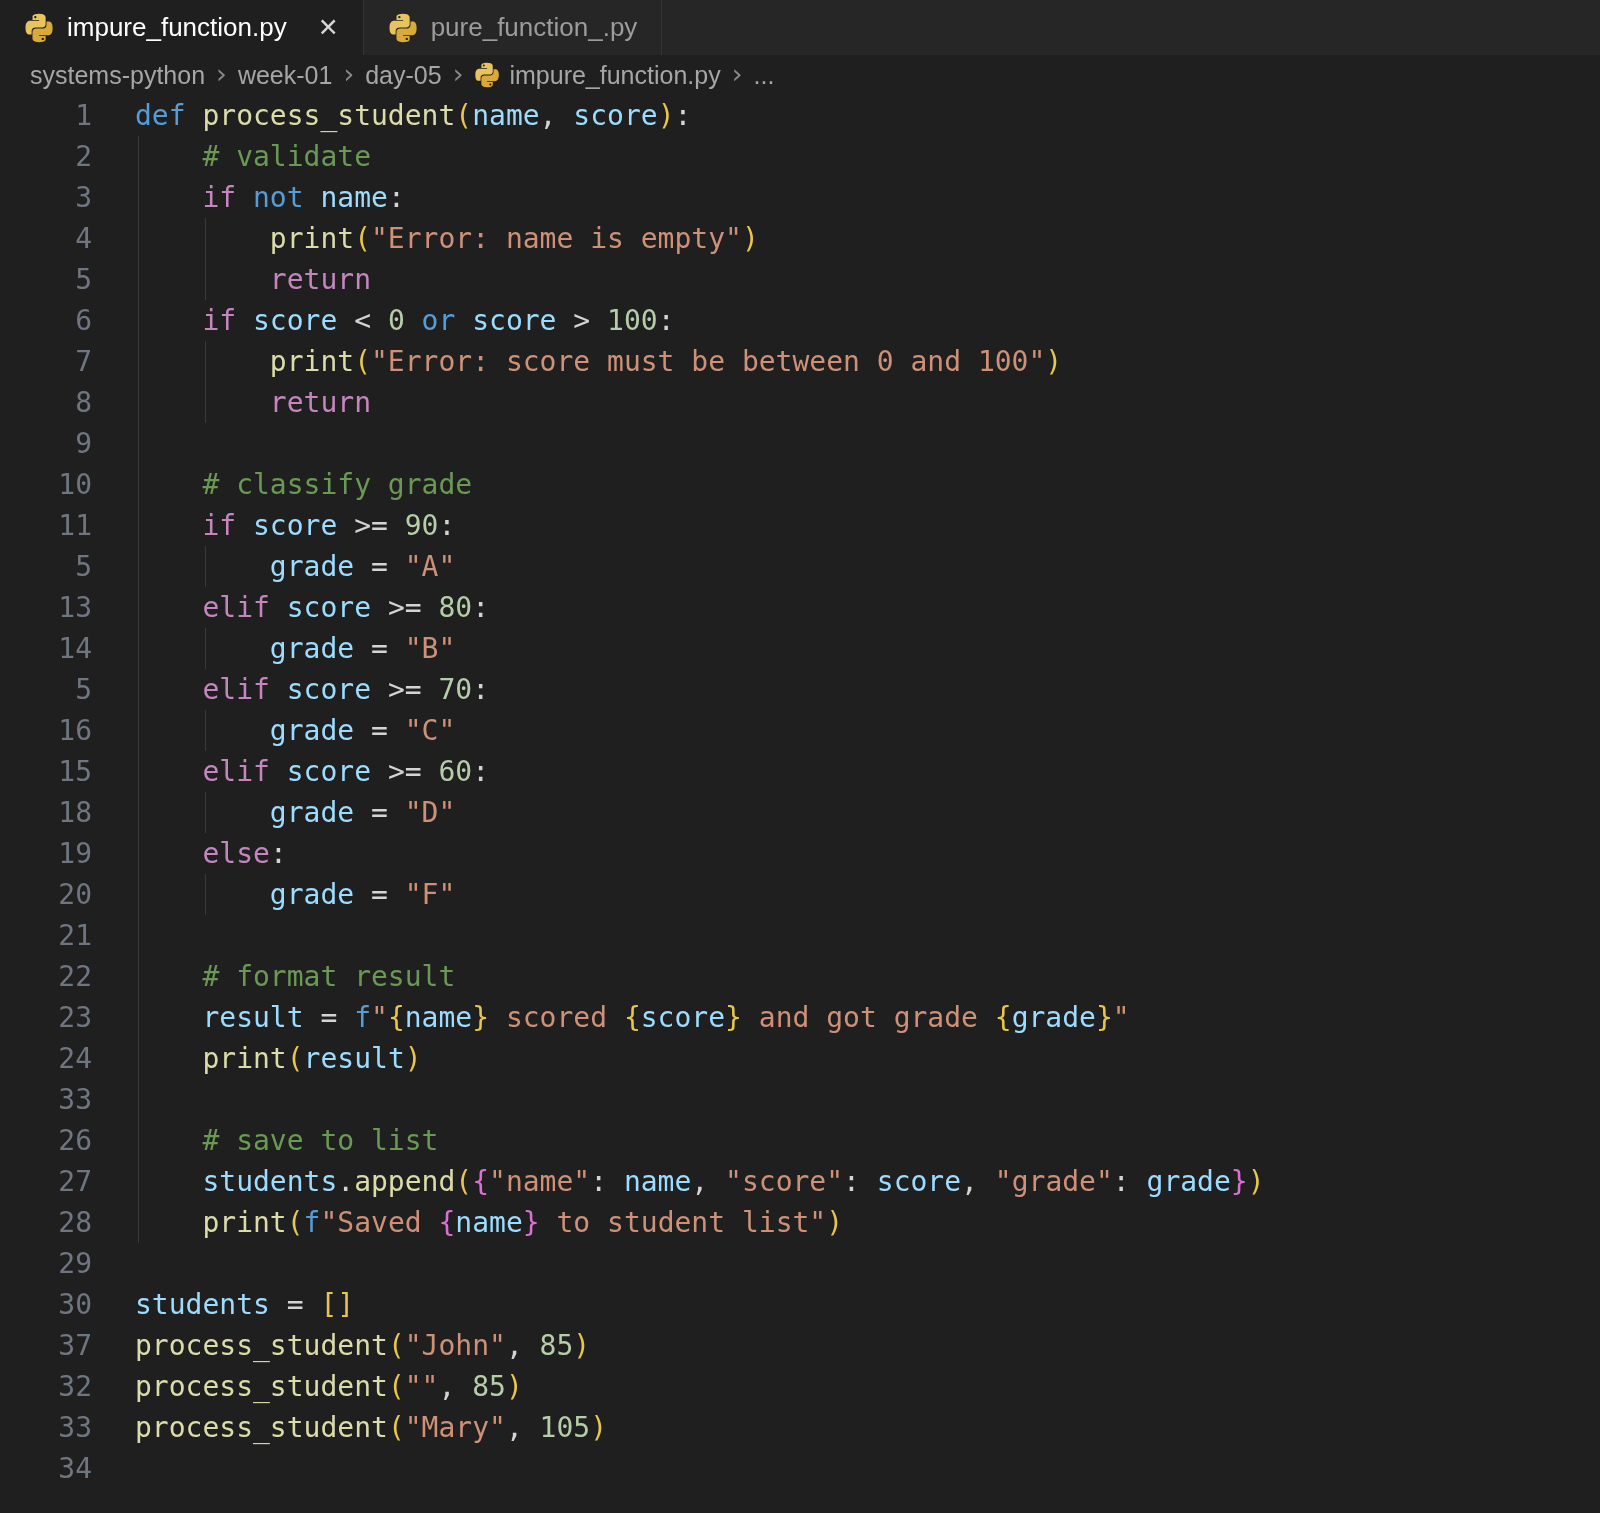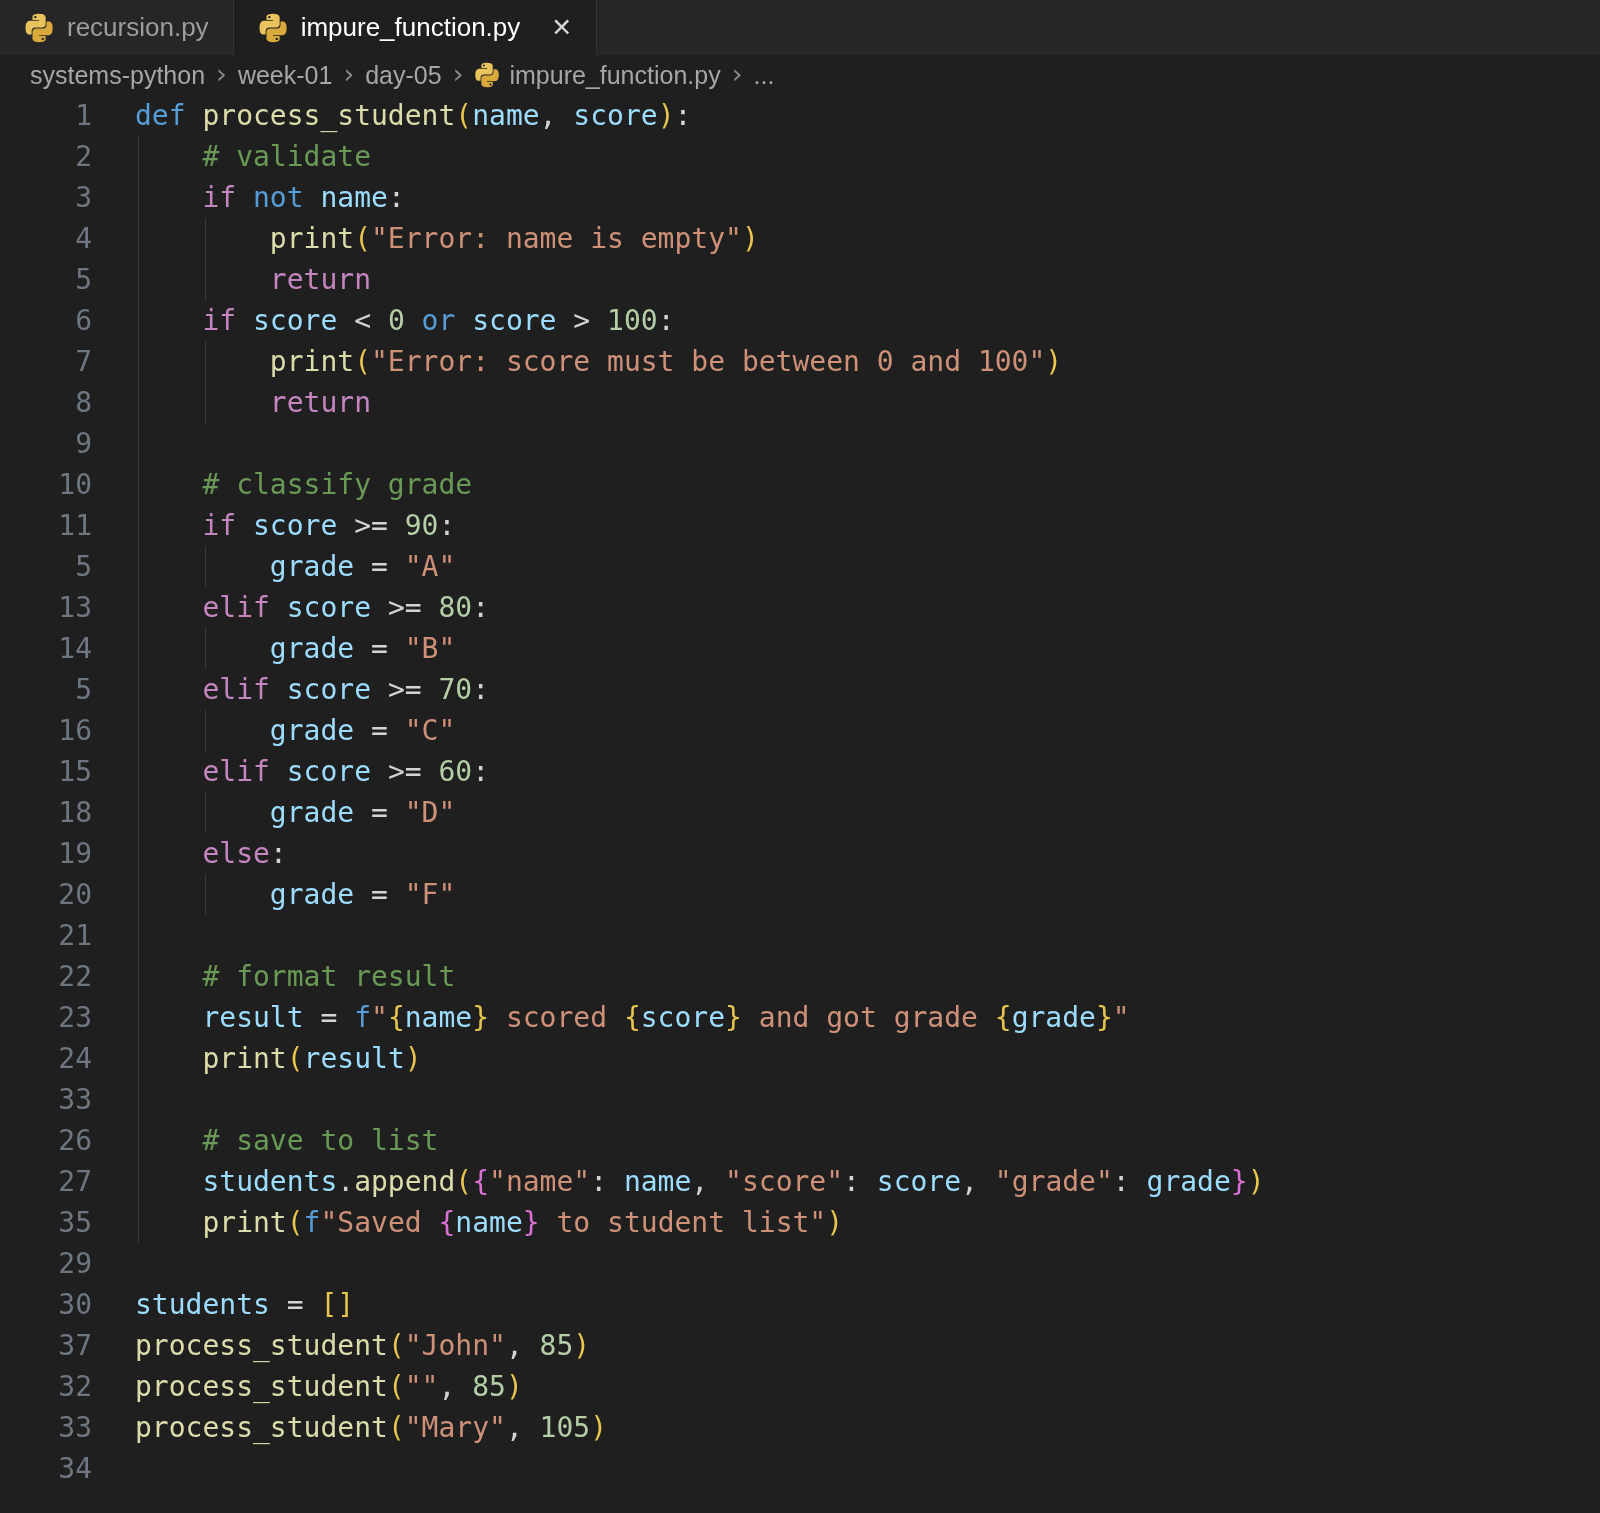--- a/index.html
+++ b/index.html
@@ -48,38 +48,38 @@
     font-family:"DejaVu Sans Mono",monospace;font-size:28px;line-height:41px;
     white-space:pre;
   }
   .codeline{height:41px;position:relative;z-index:1;}
   .guide{position:absolute;width:1px;z-index:0;}
 </style>
 </head>
 <body>
 
 <div class="tabbar">
-    <div class="tab">
-      <span class="pyicon">
-        <svg width="30" height="30" viewBox="0 0 110 110">
-          <path fill="#e9c35c" fill-rule="evenodd" d="M54.9 3c-25.3 0-23.7 11-23.7 11l.03 11.4h24.1v3.4H21.7S5.5 27 5.5 54.5 19.6 79.1 19.6 79.1H28V67.2s-.5-14.1 13.9-14.1h24s13.5.2 13.5-13V17.5S81.5 3 54.9 3zM41.6 10.6a4.3 4.3 0 1 1 0 8.7 4.3 4.3 0 0 1 0-8.7z"></path>
-          <path fill="#d9a93c" fill-rule="evenodd" d="M55.6 107c25.3 0 23.7-11 23.7-11l-.03-11.4H55.2v-3.4h33.6s16.2 1.8 16.2-25.7-14.1-24.6-14.1-24.6h-8.4v11.9s.5 14.1-13.9 14.1h-24s-13.5-.2-13.5 13v22.6S28.9 107 55.6 107zM68.9 99.4a4.3 4.3 0 1 1 0-8.7 4.3 4.3 0 0 1 0 8.7z"></path>
-        </svg>
-      </span>
-      <span>recursion.py</span>
-    </div>
     <div class="tab active">
       <span class="pyicon">
         <svg width="30" height="30" viewBox="0 0 110 110">
           <path fill="#e9c35c" fill-rule="evenodd" d="M54.9 3c-25.3 0-23.7 11-23.7 11l.03 11.4h24.1v3.4H21.7S5.5 27 5.5 54.5 19.6 79.1 19.6 79.1H28V67.2s-.5-14.1 13.9-14.1h24s13.5.2 13.5-13V17.5S81.5 3 54.9 3zM41.6 10.6a4.3 4.3 0 1 1 0 8.7 4.3 4.3 0 0 1 0-8.7z"></path>
           <path fill="#d9a93c" fill-rule="evenodd" d="M55.6 107c25.3 0 23.7-11 23.7-11l-.03-11.4H55.2v-3.4h33.6s16.2 1.8 16.2-25.7-14.1-24.6-14.1-24.6h-8.4v11.9s.5 14.1-13.9 14.1h-24s-13.5-.2-13.5 13v22.6S28.9 107 55.6 107zM68.9 99.4a4.3 4.3 0 1 1 0-8.7 4.3 4.3 0 0 1 0 8.7z"></path>
         </svg>
       </span>
       <span>impure_function.py</span>
       <span class="close">✕</span>
+    </div>
+    <div class="tab">
+      <span class="pyicon">
+        <svg width="30" height="30" viewBox="0 0 110 110">
+          <path fill="#e9c35c" fill-rule="evenodd" d="M54.9 3c-25.3 0-23.7 11-23.7 11l.03 11.4h24.1v3.4H21.7S5.5 27 5.5 54.5 19.6 79.1 19.6 79.1H28V67.2s-.5-14.1 13.9-14.1h24s13.5.2 13.5-13V17.5S81.5 3 54.9 3zM41.6 10.6a4.3 4.3 0 1 1 0 8.7 4.3 4.3 0 0 1 0-8.7z"></path>
+          <path fill="#d9a93c" fill-rule="evenodd" d="M55.6 107c25.3 0 23.7-11 23.7-11l-.03-11.4H55.2v-3.4h33.6s16.2 1.8 16.2-25.7-14.1-24.6-14.1-24.6h-8.4v11.9s.5 14.1-13.9 14.1h-24s-13.5-.2-13.5 13v22.6S28.9 107 55.6 107zM68.9 99.4a4.3 4.3 0 1 1 0-8.7 4.3 4.3 0 0 1 0 8.7z"></path>
+        </svg>
+      </span>
+      <span>pure_function_.py</span>
     </div>
   </div>
 
 <div class="breadcrumb">
     <span class="crumb">
       <span>systems-python</span>
     </span>
     <span class="crumb-sep">›</span>
     <span class="crumb">
       <span>week-01</span>
@@ -126,21 +126,21 @@
       <div>18</div>
       <div>19</div>
       <div>20</div>
       <div>21</div>
       <div>22</div>
       <div>23</div>
       <div>24</div>
       <div>33</div>
       <div>26</div>
       <div>27</div>
-      <div>35</div>
+      <div>28</div>
       <div>29</div>
       <div>30</div>
       <div>37</div>
       <div>32</div>
       <div>33</div>
       <div>34</div>
     </div>
   <div class="code"><div class="codeline"><span style="color: rgb(86, 156, 214);">def </span><span style="color: rgb(220, 220, 170);">process_student</span><span style="color: rgb(232, 198, 78);">(</span><span style="color: rgb(156, 220, 254);">name</span><span style="color: rgb(212, 212, 212);">, </span><span style="color: rgb(156, 220, 254);">score</span><span style="color: rgb(232, 198, 78);">)</span><span style="color: rgb(212, 212, 212);">:</span></div><div class="codeline"><span style="color: rgb(106, 153, 85);">    # validate</span></div><div class="codeline"><span style="color: rgb(212, 212, 212);">    </span><span style="color: rgb(197, 134, 192);">if </span><span style="color: rgb(86, 156, 214);">not </span><span style="color: rgb(156, 220, 254);">name</span><span style="color: rgb(212, 212, 212);">:</span></div><div class="codeline"><span style="color: rgb(212, 212, 212);">        </span><span style="color: rgb(220, 220, 170);">print</span><span style="color: rgb(232, 198, 78);">(</span><span style="color: rgb(206, 145, 120);">"Error: name is empty"</span><span style="color: rgb(232, 198, 78);">)</span></div><div class="codeline"><span style="color: rgb(212, 212, 212);">        </span><span style="color: rgb(197, 134, 192);">return</span></div><div class="codeline"><span style="color: rgb(212, 212, 212);">    </span><span style="color: rgb(197, 134, 192);">if </span><span style="color: rgb(156, 220, 254);">score</span><span style="color: rgb(212, 212, 212);"> &lt; </span><span style="color: rgb(181, 206, 168);">0</span><span style="color: rgb(86, 156, 214);"> or </span><span style="color: rgb(156, 220, 254);">score</span><span style="color: rgb(212, 212, 212);"> &gt; </span><span style="color: rgb(181, 206, 168);">100</span><span style="color: rgb(212, 212, 212);">:</span></div><div class="codeline"><span style="color: rgb(212, 212, 212);">        </span><span style="color: rgb(220, 220, 170);">print</span><span style="color: rgb(232, 198, 78);">(</span><span style="color: rgb(206, 145, 120);">"Error: score must be between 0 and 100"</span><span style="color: rgb(232, 198, 78);">)</span></div><div class="codeline"><span style="color: rgb(212, 212, 212);">        </span><span style="color: rgb(197, 134, 192);">return</span></div><div class="codeline"></div><div class="codeline"><span style="color: rgb(106, 153, 85);">    # classify grade</span></div><div class="codeline"><span style="color: rgb(212, 212, 212);">    </span><span style="color: rgb(197, 134, 192);">if </span><span style="color: rgb(156, 220, 254);">score</span><span style="color: rgb(212, 212, 212);"> &gt;= </span><span style="color: rgb(181, 206, 168);">90</span><span style="color: rgb(212, 212, 212);">:</span></div><div class="codeline"><span style="color: rgb(212, 212, 212);">        </span><span style="color: rgb(156, 220, 254);">grade</span><span style="color: rgb(212, 212, 212);"> = </span><span style="color: rgb(206, 145, 120);">"A"</span></div><div class="codeline"><span style="color: rgb(212, 212, 212);">    </span><span style="color: rgb(197, 134, 192);">elif </span><span style="color: rgb(156, 220, 254);">score</span><span style="color: rgb(212, 212, 212);"> &gt;= </span><span style="color: rgb(181, 206, 168);">80</span><span style="color: rgb(212, 212, 212);">:</span></div><div class="codeline"><span style="color: rgb(212, 212, 212);">        </span><span style="color: rgb(156, 220, 254);">grade</span><span style="color: rgb(212, 212, 212);"> = </span><span style="color: rgb(206, 145, 120);">"B"</span></div><div class="codeline"><span style="color: rgb(212, 212, 212);">    </span><span style="color: rgb(197, 134, 192);">elif </span><span style="color: rgb(156, 220, 254);">score</span><span style="color: rgb(212, 212, 212);"> &gt;= </span><span style="color: rgb(181, 206, 168);">70</span><span style="color: rgb(212, 212, 212);">:</span></div><div class="codeline"><span style="color: rgb(212, 212, 212);">        </span><span style="color: rgb(156, 220, 254);">grade</span><span style="color: rgb(212, 212, 212);"> = </span><span style="color: rgb(206, 145, 120);">"C"</span></div><div class="codeline"><span style="color: rgb(212, 212, 212);">    </span><span style="color: rgb(197, 134, 192);">elif </span><span style="color: rgb(156, 220, 254);">score</span><span style="color: rgb(212, 212, 212);"> &gt;= </span><span style="color: rgb(181, 206, 168);">60</span><span style="color: rgb(212, 212, 212);">:</span></div><div class="codeline"><span style="color: rgb(212, 212, 212);">        </span><span style="color: rgb(156, 220, 254);">grade</span><span style="color: rgb(212, 212, 212);"> = </span><span style="color: rgb(206, 145, 120);">"D"</span></div><div class="codeline"><span style="color: rgb(212, 212, 212);">    </span><span style="color: rgb(197, 134, 192);">else</span><span style="color: rgb(212, 212, 212);">:</span></div><div class="codeline"><span style="color: rgb(212, 212, 212);">        </span><span style="color: rgb(156, 220, 254);">grade</span><span style="color: rgb(212, 212, 212);"> = </span><span style="color: rgb(206, 145, 120);">"F"</span></div><div class="codeline"></div><div class="codeline"><span style="color: rgb(106, 153, 85);">    # format result</span></div><div class="codeline"><span style="color: rgb(212, 212, 212);">    </span><span style="color: rgb(156, 220, 254);">result</span><span style="color: rgb(212, 212, 212);"> = </span><span style="color: rgb(86, 156, 214);">f</span><span style="color: rgb(206, 145, 120);">"</span><span style="color: rgb(232, 198, 78);">{</span><span style="color: rgb(156, 220, 254);">name</span><span style="color: rgb(232, 198, 78);">}</span><span style="color: rgb(206, 145, 120);"> scored </span><span style="color: rgb(232, 198, 78);">{</span><span style="color: rgb(156, 220, 254);">score</span><span style="color: rgb(232, 198, 78);">}</span><span style="color: rgb(206, 145, 120);"> and got grade </span><span style="color: rgb(232, 198, 78);">{</span><span style="color: rgb(156, 220, 254);">grade</span><span style="color: rgb(232, 198, 78);">}</span><span style="color: rgb(206, 145, 120);">"</span></div><div class="codeline"><span style="color: rgb(212, 212, 212);">    </span><span style="color: rgb(220, 220, 170);">print</span><span style="color: rgb(232, 198, 78);">(</span><span style="color: rgb(156, 220, 254);">result</span><span style="color: rgb(232, 198, 78);">)</span></div><div class="codeline"></div><div class="codeline"><span style="color: rgb(106, 153, 85);">    # save to list</span></div><div class="codeline"><span style="color: rgb(212, 212, 212);">    </span><span style="color: rgb(156, 220, 254);">students</span><span style="color: rgb(212, 212, 212);">.</span><span style="color: rgb(220, 220, 170);">append</span><span style="color: rgb(232, 198, 78);">(</span><span style="color: rgb(218, 112, 214);">{</span><span style="color: rgb(206, 145, 120);">"name"</span><span style="color: rgb(212, 212, 212);">: </span><span style="color: rgb(156, 220, 254);">name</span><span style="color: rgb(212, 212, 212);">, </span><span style="color: rgb(206, 145, 120);">"score"</span><span style="color: rgb(212, 212, 212);">: </span><span style="color: rgb(156, 220, 254);">score</span><span style="color: rgb(212, 212, 212);">, </span><span style="color: rgb(206, 145, 120);">"grade"</span><span style="color: rgb(212, 212, 212);">: </span><span style="color: rgb(156, 220, 254);">grade</span><span style="color: rgb(218, 112, 214);">}</span><span style="color: rgb(232, 198, 78);">)</span></div><div class="codeline"><span style="color: rgb(212, 212, 212);">    </span><span style="color: rgb(220, 220, 170);">print</span><span style="color: rgb(232, 198, 78);">(</span><span style="color: rgb(86, 156, 214);">f</span><span style="color: rgb(206, 145, 120);">"Saved </span><span style="color: rgb(218, 112, 214);">{</span><span style="color: rgb(156, 220, 254);">name</span><span style="color: rgb(218, 112, 214);">}</span><span style="color: rgb(206, 145, 120);"> to student list"</span><span style="color: rgb(232, 198, 78);">)</span></div><div class="codeline"></div><div class="codeline"><span style="color: rgb(156, 220, 254);">students</span><span style="color: rgb(212, 212, 212);"> = </span><span style="color: rgb(232, 198, 78);">[]</span></div><div class="codeline"><span style="color: rgb(220, 220, 170);">process_student</span><span style="color: rgb(232, 198, 78);">(</span><span style="color: rgb(206, 145, 120);">"John"</span><span style="color: rgb(212, 212, 212);">, </span><span style="color: rgb(181, 206, 168);">85</span><span style="color: rgb(232, 198, 78);">)</span></div><div class="codeline"><span style="color: rgb(220, 220, 170);">process_student</span><span style="color: rgb(232, 198, 78);">(</span><span style="color: rgb(206, 145, 120);">""</span><span style="color: rgb(212, 212, 212);">, </span><span style="color: rgb(181, 206, 168);">85</span><span style="color: rgb(232, 198, 78);">)</span></div><div class="codeline"><span style="color: rgb(220, 220, 170);">process_student</span><span style="color: rgb(232, 198, 78);">(</span><span style="color: rgb(206, 145, 120);">"Mary"</span><span style="color: rgb(212, 212, 212);">, </span><span style="color: rgb(181, 206, 168);">105</span><span style="color: rgb(232, 198, 78);">)</span></div><div class="codeline"></div><div class="guide" style="left: calc(0ch + 3px); top: 41px; height: 1107px; background: rgb(58, 58, 58);"></div><div class="guide" style="left: calc(4ch + 3px); top: 123px; height: 82px; background: rgb(58, 58, 58);"></div><div class="guide" style="left: calc(4ch + 3px); top: 246px; height: 82px; background: rgb(58, 58, 58);"></div><div class="guide" style="left: calc(4ch + 3px); top: 451px; height: 41px; background: rgb(58, 58, 58);"></div><div class="guide" style="left: calc(4ch + 3px); top: 533px; height: 41px; background: rgb(58, 58, 58);"></div><div class="guide" style="left: calc(4ch + 3px); top: 615px; height: 41px; background: rgb(58, 58, 58);"></div><div class="guide" style="left: calc(4ch + 3px); top: 697px; height: 41px; background: rgb(58, 58, 58);"></div><div class="guide" style="left: calc(4ch + 3px); top: 779px; height: 41px; background: rgb(58, 58, 58);"></div></div>
 </div>
 

